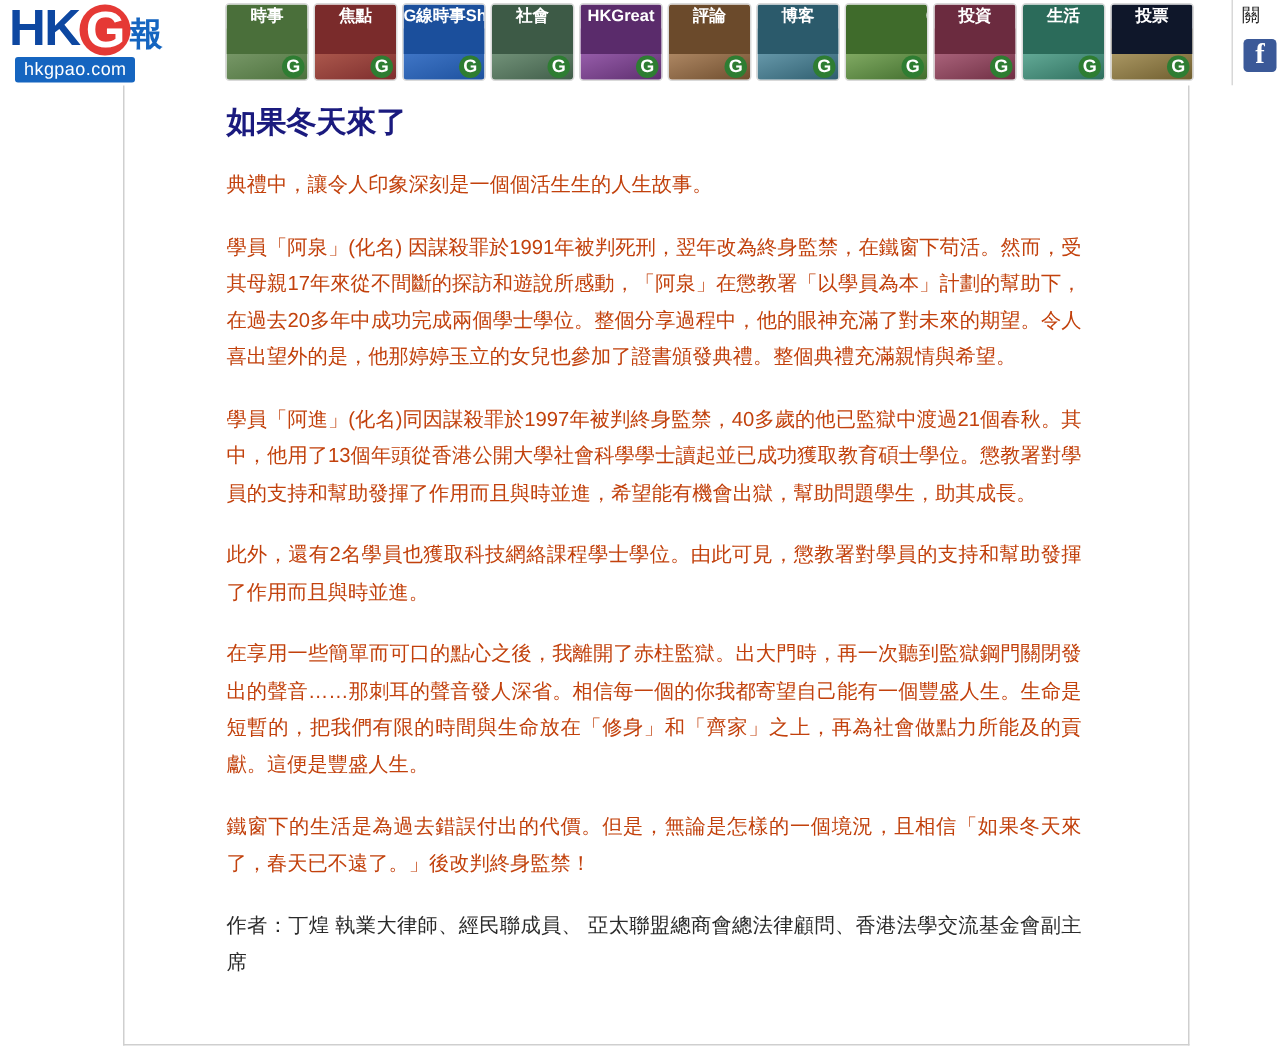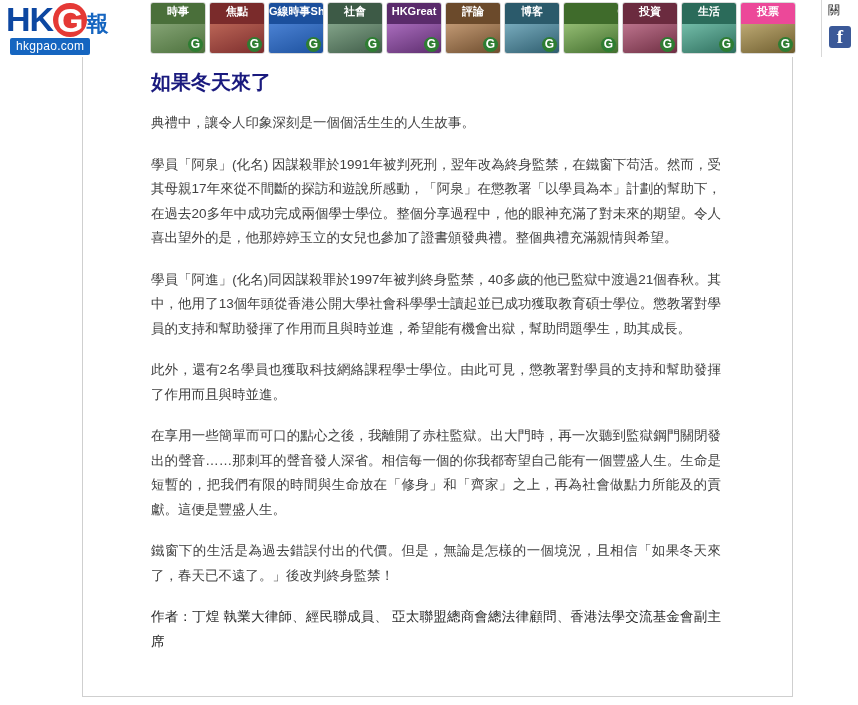--- a/index.html
+++ b/index.html
@@ -67,21 +67,21 @@
     height: 52px;
     border-radius: 3px;
     overflow: hidden;
     border: 1px solid rgba(0,0,0,0.15);
     box-sizing: border-box;
   }
   .navtile .tile-label {
     position: absolute;
     left: 0; top: 0;
     width: 100%;
-    height: 21px;
+    height: 33px;
     line-height: 16px;
     text-align: center;
     font-size: 11px;
     color: #ffffff;
     font-weight: bold;
     white-space: nowrap;
     overflow: hidden;
   }
   .navtile .tile-photo {
     position: absolute;
@@ -151,21 +151,21 @@
     font-size: 20px;
     font-weight: bold;
     color: #1a1a7e;
     margin: 0 0 16px 0;
     line-height: 26px;
   }
   #article p {
     margin: 0 0 17px 0;
     font-size: 13.5px;
     line-height: 24.5px;
-    color: #404040;
+    color: #c2410c;
     text-align: justify;
   }
   #article p.meta {
     color: #2a2a2a;
   }
 </style>
 </head>
 <body>
 
 <div id="page">
@@ -225,21 +225,21 @@
           <div class="tile-label" style="background: rgb(107, 43, 63);">投資</div>
           <div class="tile-g">G</div>
         </div>
         <div class="navtile" style="left: 681px;">
           <div class="tile-photo" style="background: linear-gradient(160deg, rgb(122, 196, 176), rgb(43, 107, 90));"></div>
           <div class="tile-label" style="background: rgb(43, 107, 90);">生活</div>
           <div class="tile-g">G</div>
         </div>
         <div class="navtile" style="left: 740px;">
           <div class="tile-photo" style="background: linear-gradient(160deg, rgb(196, 176, 122), rgb(107, 90, 43));"></div>
-          <div class="tile-label" style="background: #ec4899;">投票</div>
+          <div class="tile-label" style="background: #0f172a;">投票</div>
           <div class="tile-g">G</div>
         </div>
       </div>
 
     <div id="right-edge">
       <div class="edge-label">關</div>
       <div id="fb-icon">f</div>
     </div>
   </div>
 

